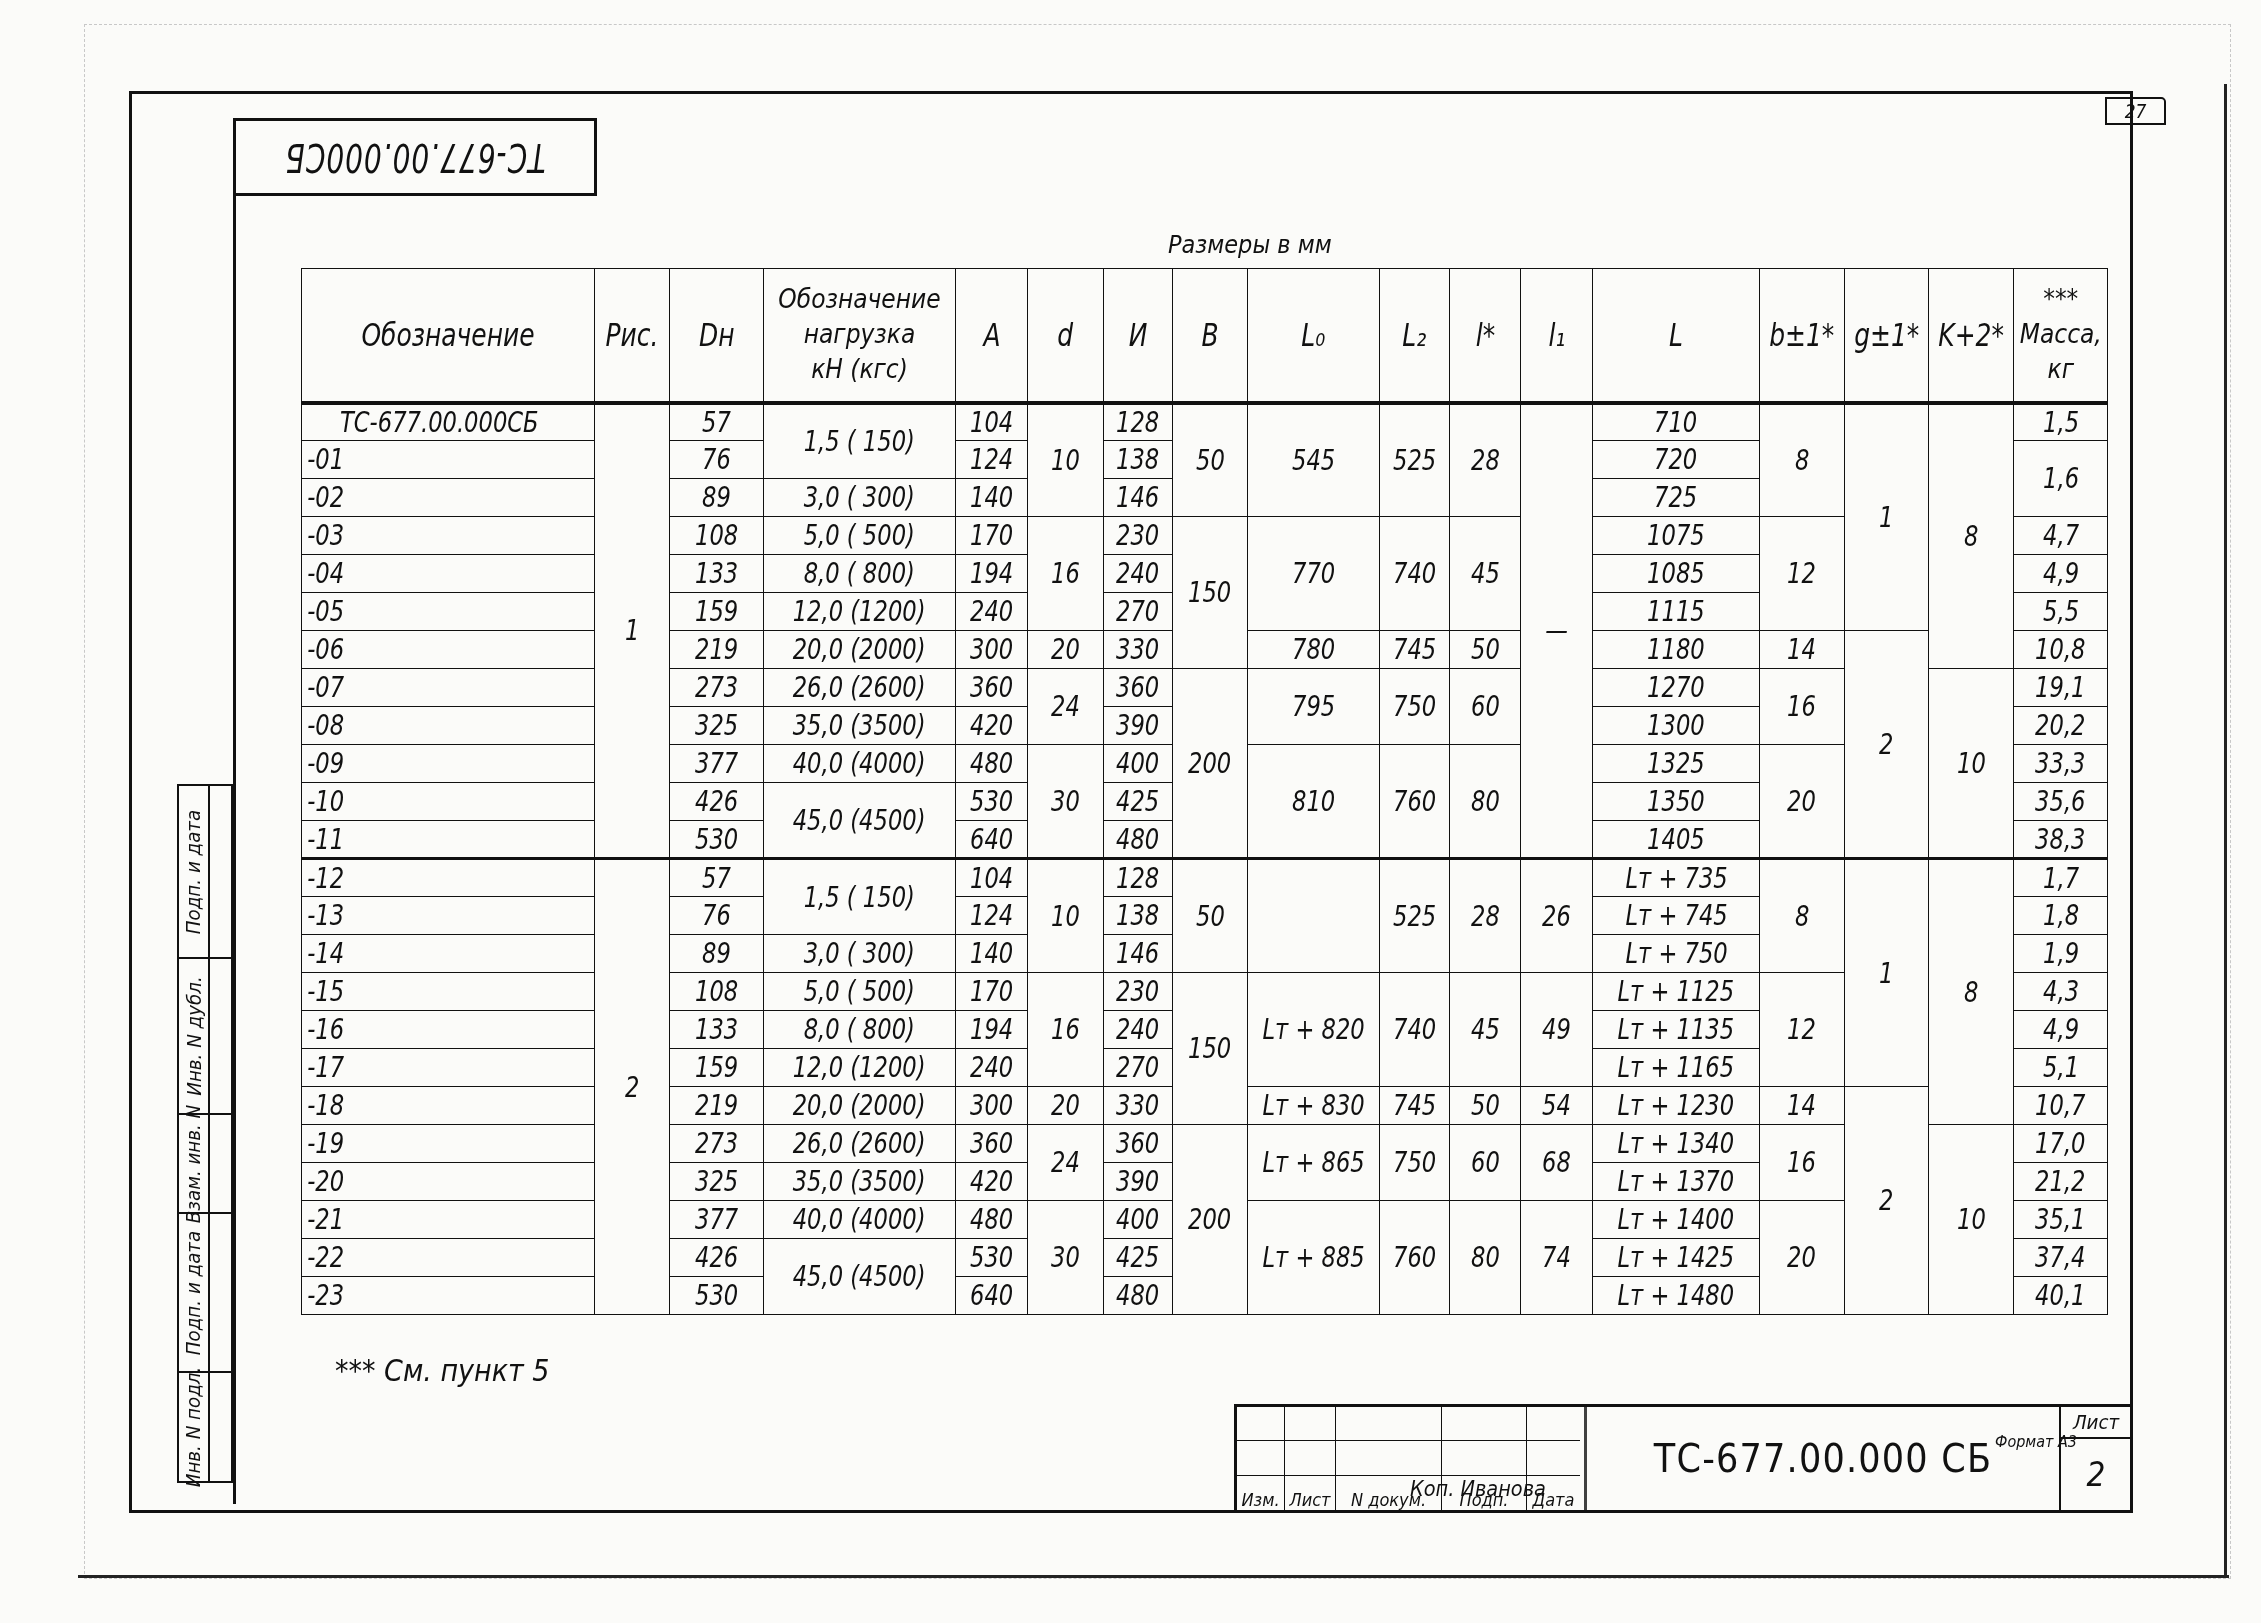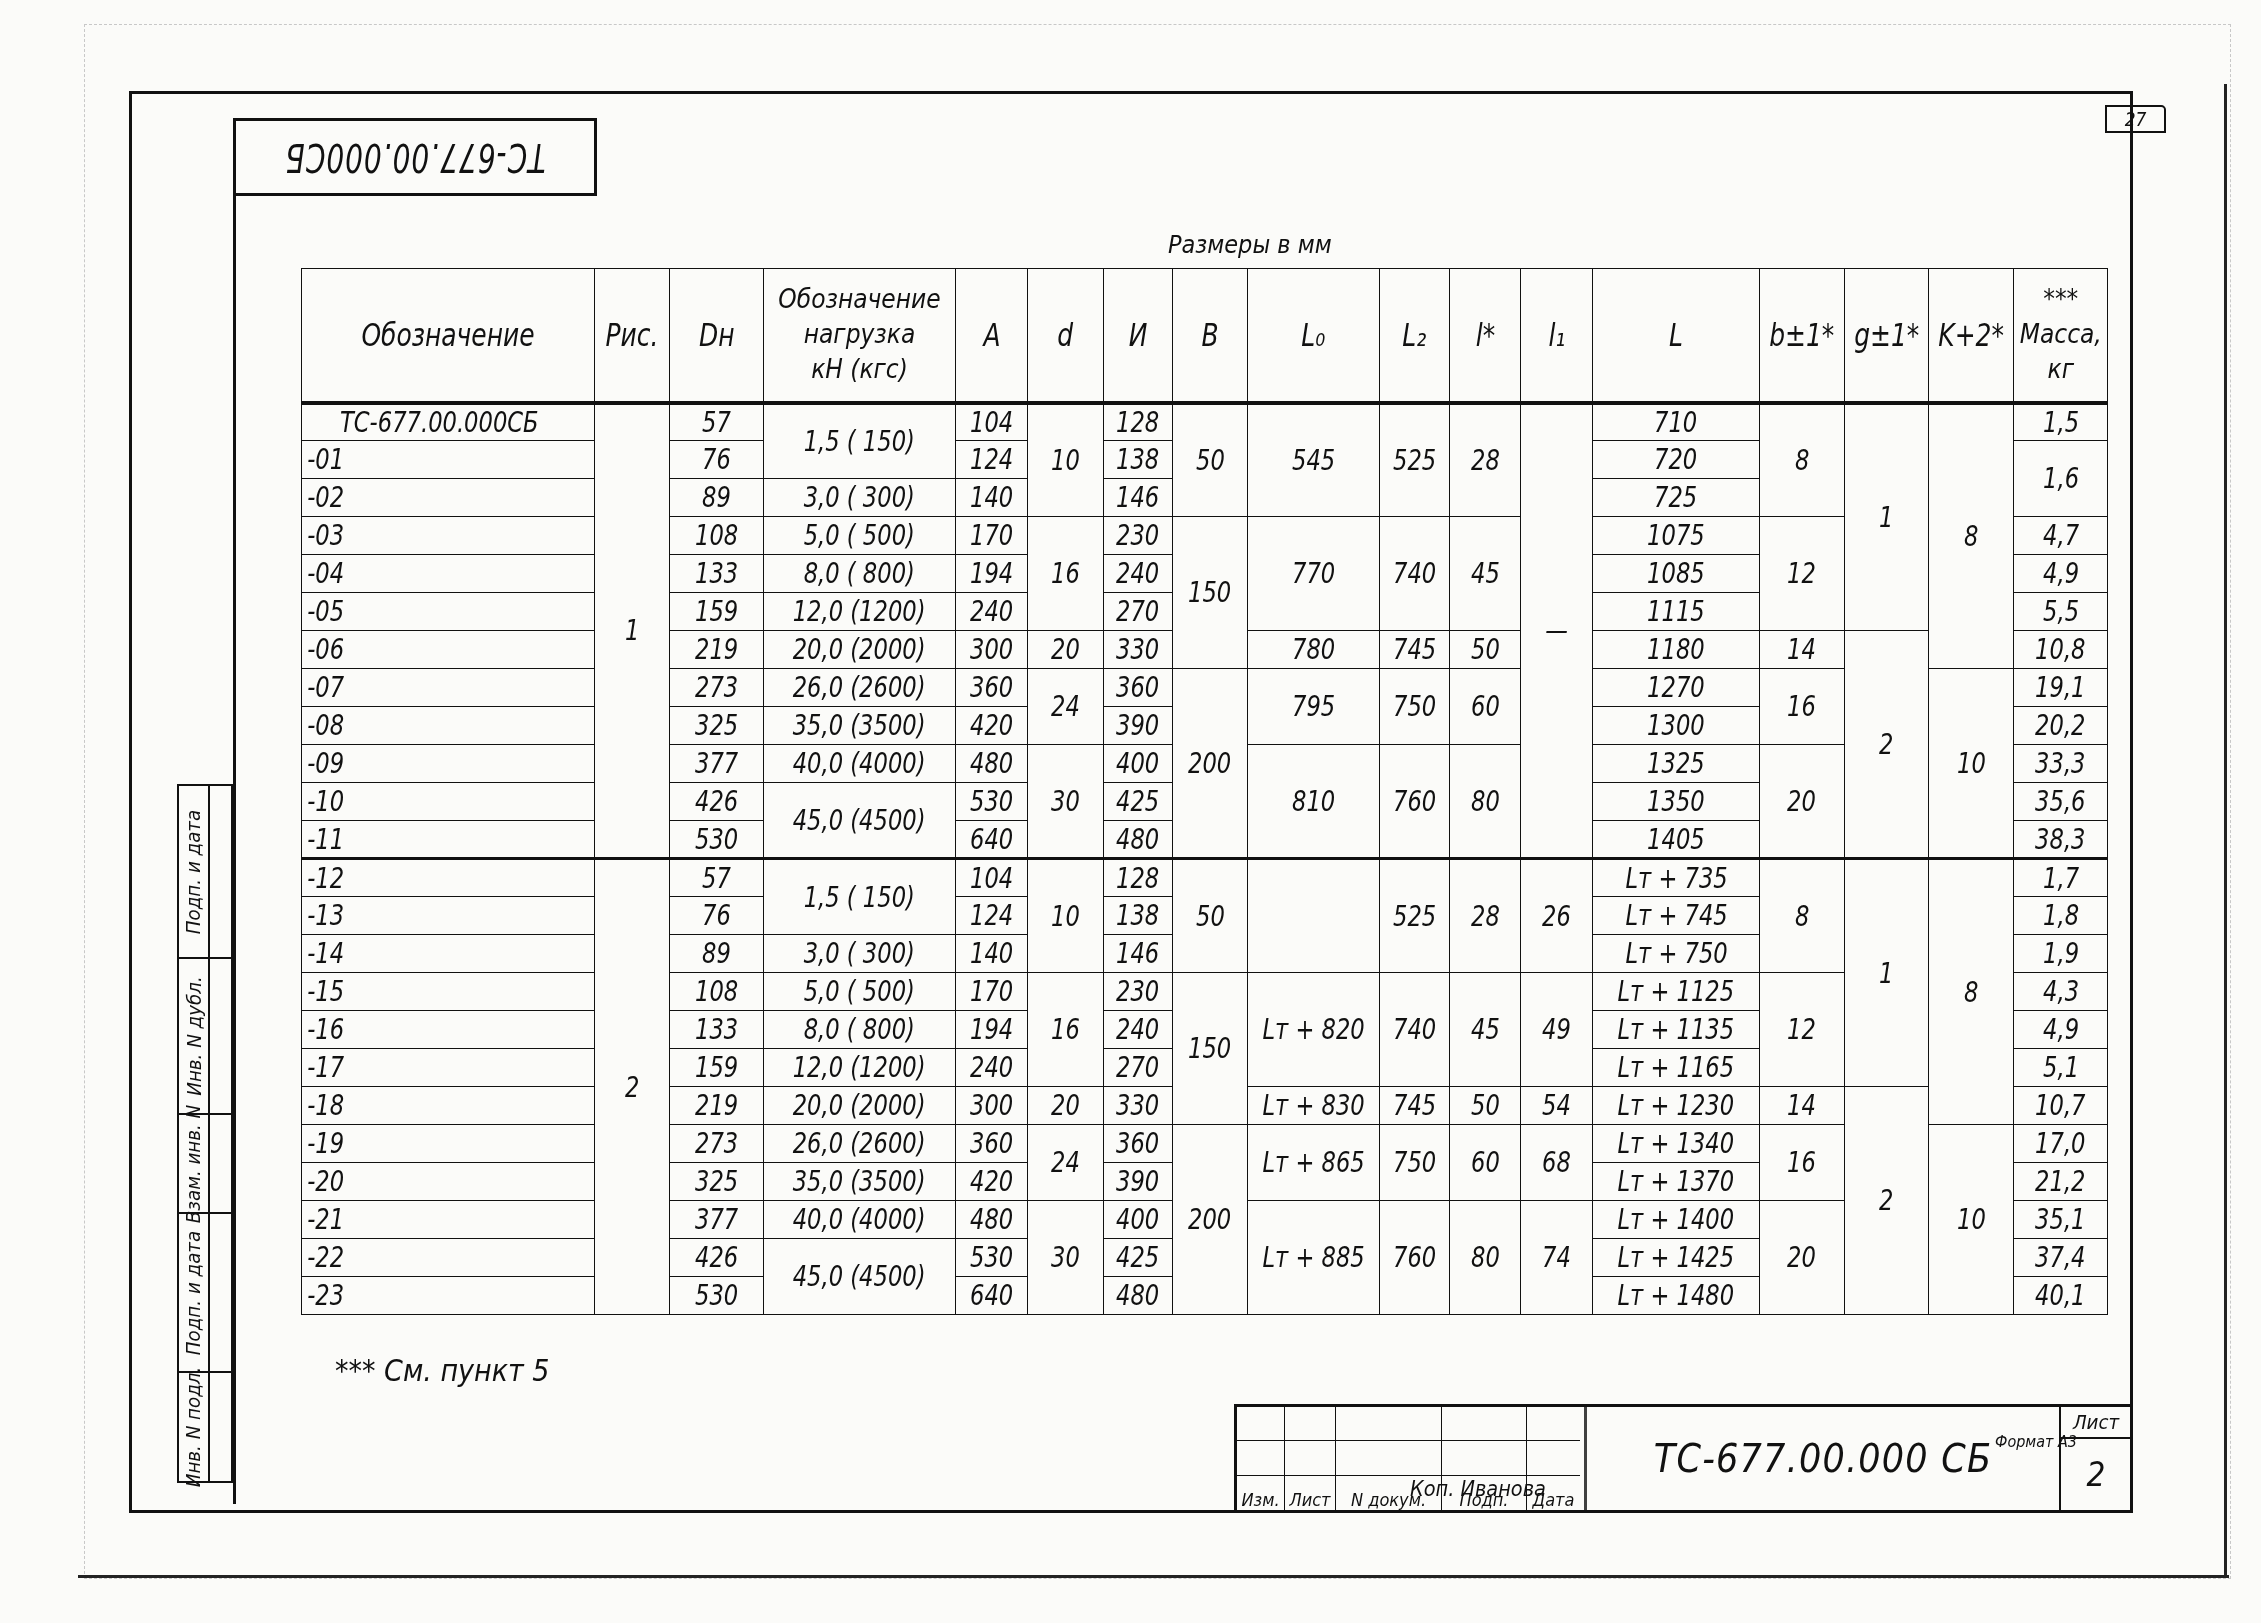--- a/index.html
+++ b/index.html
@@ -12,21 +12,21 @@
   .abs { position:absolute; }
   .hand { font-style:italic; font-family:"DejaVu Sans", sans-serif; transform:scaleX(0.78); transform-origin:center; display:inline-block; }
   .frame-outer { left:129px; top:91px; width:1998px; height:1416px; border:3px solid #111; }
   .frame-scan { left:84px; top:24px; width:2145px; height:1553px; border:1.8px dashed #c8c8c8; }
   .frame-scan-right { left:2224px; top:84px; width:0; height:1494px; border-left:3.6px solid #222; }
   .frame-scan-bottom { left:78px; top:1575px; width:2151px; height:0; border-top:3px solid #222; }
   .inner-frame { left:233px; top:118px; width:1894px; height:1386px; border-left:3.6px solid #111; border-top:0; }
 
   .stamp-rot { left:233px; top:118px; width:358px; height:72px; border:3px solid #111; display:flex; align-items:center; justify-content:center; }
   .stamp-rot span { font-size:39px; transform:rotate(180deg) scaleX(0.8); font-style:italic; letter-spacing:1.2px; }
-  .sheet-corner { left:2105px; top:97px; width:57px; height:24px; border:2.4px solid #111; border-radius:0 4.8px 0 0; display:flex; align-items:center; justify-content:center; font-size:19px; font-style:italic;margin-top:8px; }
+  .sheet-corner { left:2105px; top:97px; width:57px; height:24px; border:2.4px solid #111; border-radius:0 4.8px 0 0; display:flex; align-items:center; justify-content:center; font-size:19px; font-style:italic; }
 
   .units-caption { left:1168px; top:230px; font-size:25px; font-style:italic; }
 
   table.spec {
     position:absolute; left:301px; top:268px;
     border-collapse:collapse; table-layout:fixed;
   }
   table.spec td, table.spec th {
     border:1.8px solid #111; padding:0; text-align:center; vertical-align:middle;
     font-size:29px; font-weight:normal; font-style:italic; line-height:1;
@@ -53,21 +53,21 @@
   .left-strip .c4 { flex:0 0 157px; }
   .left-strip .c5 { flex:0 0 108px; }
 
   .footnote { left:335px; top:1353px; font-size:30px; font-style:italic; }
 
   .titleblock { left:1234px; top:1404px; width:894px; height:103px; border-top:3.6px solid #111; border-left:3px solid #111; display:flex; }
   .tb-grid { width:347px; display:grid; grid-template-columns:48px 51px 106px 85px 53px; grid-template-rows:1fr 1fr 1fr; border-right:3px solid #404040;text-align:right; }
   .tb-grid div { border-right:1.8px solid #111; border-bottom:1.8px solid #111; font-size:18px; font-style:italic; display:flex; align-items:flex-end; justify-content:center; }
   .tb-grid div:nth-child(5n) { border-right:none; }
   .tb-grid div.lastrow { border-bottom:none; }
-  .tb-code { flex:1; display:flex; align-items:center; justify-content:center; font-size:39px; font-style:italic; letter-spacing:1.2px; }
+  .tb-code { flex:1; display:flex; align-items:center; justify-content:center; font-size:39px; letter-spacing:1.2px; }
   .tb-sheet { width:70px; border-left:2.4px solid #111; display:flex; flex-direction:column; }
   .tb-sheet .h { height:30px; border-bottom:2.4px solid #111; display:flex; align-items:center; justify-content:center; font-size:20.3px; font-style:italic; }
   .tb-sheet .v { flex:1; display:flex; align-items:center; justify-content:center; font-size:33px; font-style:italic; }
   .copied-by { left:1410px; top:1476px; font-size:21.5px; font-style:italic; }
   .format { left:1995px; top:1432px; font-size:16px; font-style:italic; }
 </style>
 </head>
 <body>
 
 <div class="abs frame-scan"></div>

